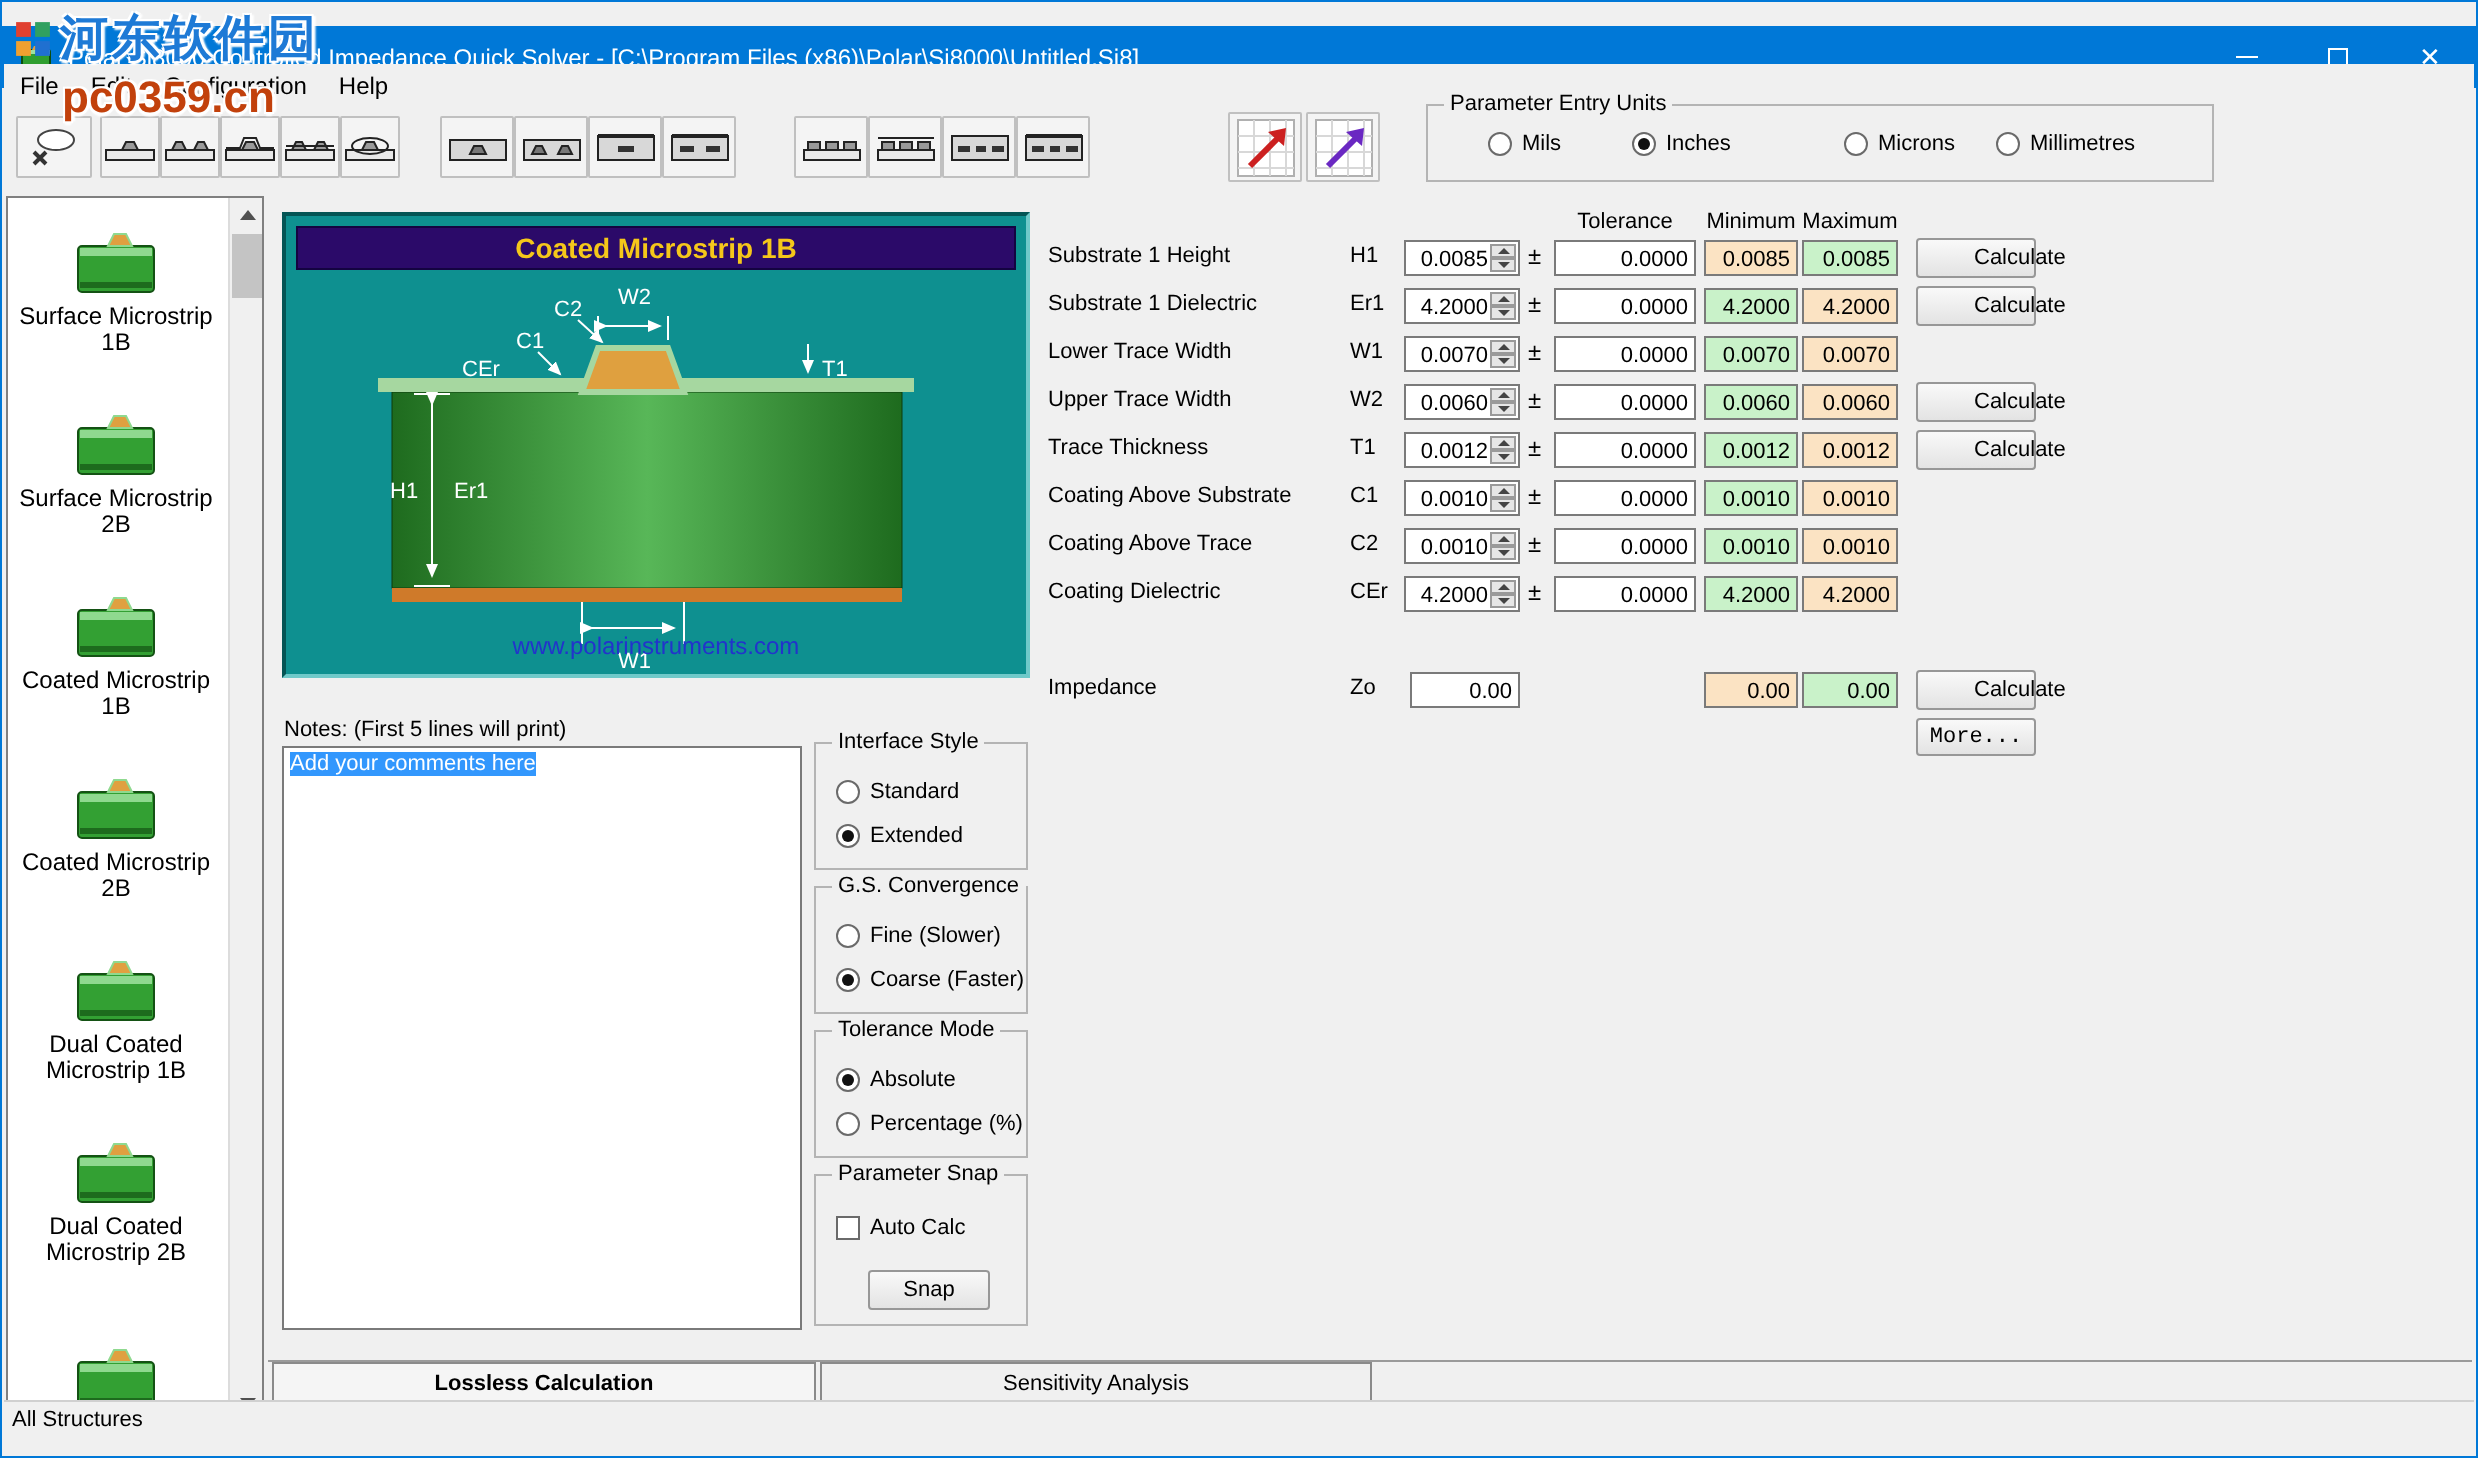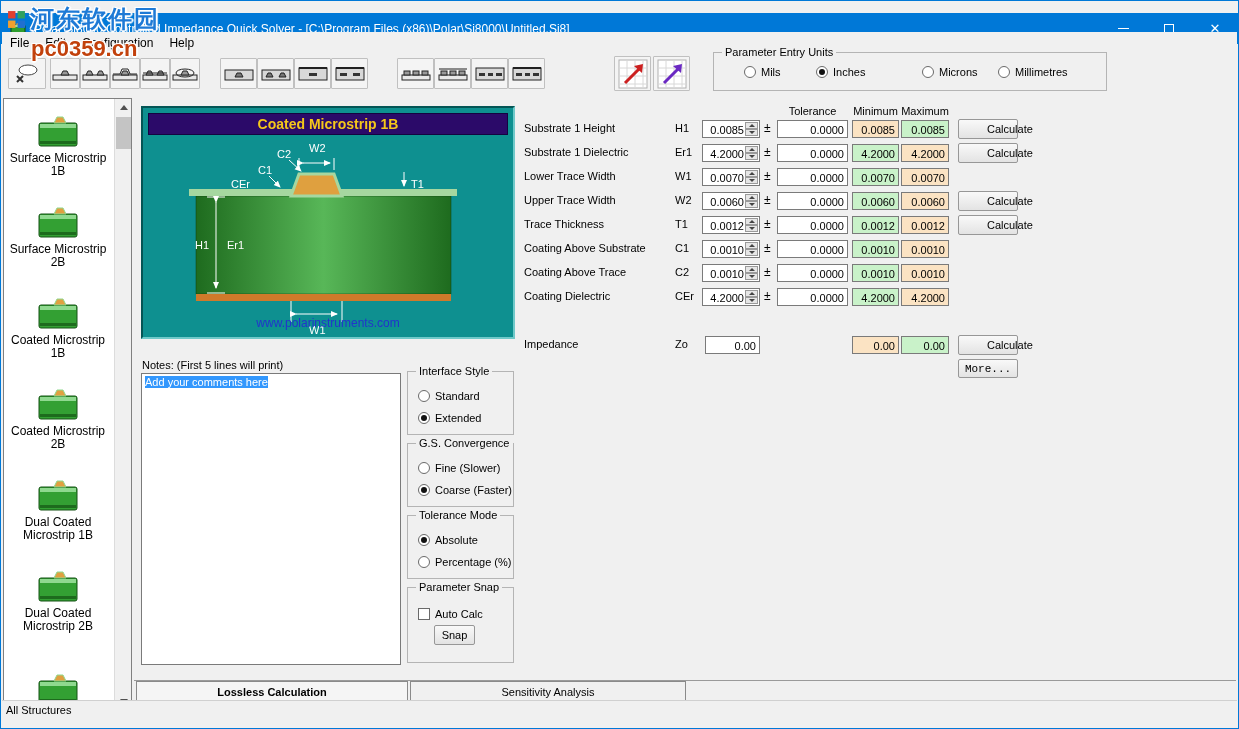--- a/index.html
+++ b/index.html
@@ -75,21 +75,21 @@
   .calcbtn { position:absolute; left:957px; top:0; width:60px; height:20px; font-family:"Liberation Sans",sans-serif;
              font-size:11px; background:linear-gradient(#f9f9f9,#e3e3e3); border:1px solid #979797; border-radius:2px;padding-left:28px; }
   .morebtn { position:absolute; left:957px; top:358px; width:60px; height:19px; font-family:Liberation Mono, monospace;
              font-size:11px; background:linear-gradient(#f9f9f9,#e3e3e3); border:1px solid #979797; border-radius:2px; }
   
   .notes-label { position:absolute; left:141px; top:358px; font-size:11px; }
   .notes-area { position:absolute; left:140px; top:372px; width:260px; height:292px; background:#fff; border:1px solid #7a7a7a; padding:2px 3px; }
   .notes-sel { background:#3297fd; color:#fff; }
   
   .rlabel { font-size:11px; white-space:nowrap; }
-  .snapbtn { position:absolute; left:26px; top:37px; width:41px; height:20px; font-family:"Liberation Sans",sans-serif;
+  .snapbtn { position:absolute; left:26px; top:47px; width:61px; height:20px; font-family:"Liberation Sans",sans-serif;
              font-size:11px; background:linear-gradient(#f9f9f9,#e3e3e3); border:1px solid #979797; border-radius:2px; }
   
   .tabstrip { position:absolute; left:133px; top:679px; right:2px; height:24px; border-top:1px solid #9a9a9a; }
   .tab { position:absolute; top:0; height:23px; background:#f0f0f0; border:1px solid #8a8a8a; text-align:center; line-height:21px; font-size:11px; }
   .tab.active { font-weight:bold; background:#f5f5f5; }
   
   .statusbar { position:absolute; left:1px; right:1px; bottom:1px; height:27px; background:#f0f0f0; border-top:1px solid #d0d0d0;
                line-height:18px; padding-left:4px; font-size:11px; }
   
   .watermark { position:absolute; left:6px; top:2px; z-index:60; pointer-events:none; }

